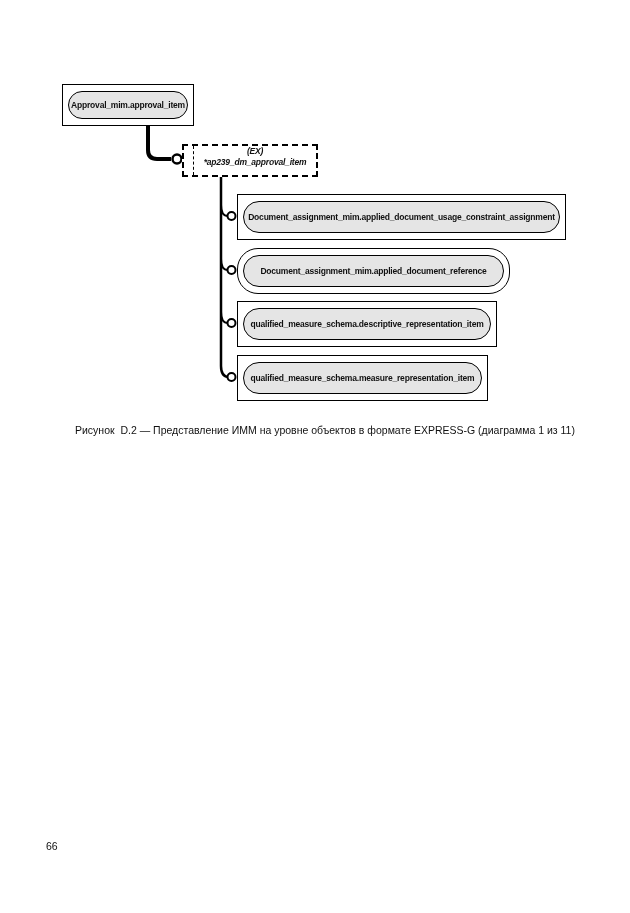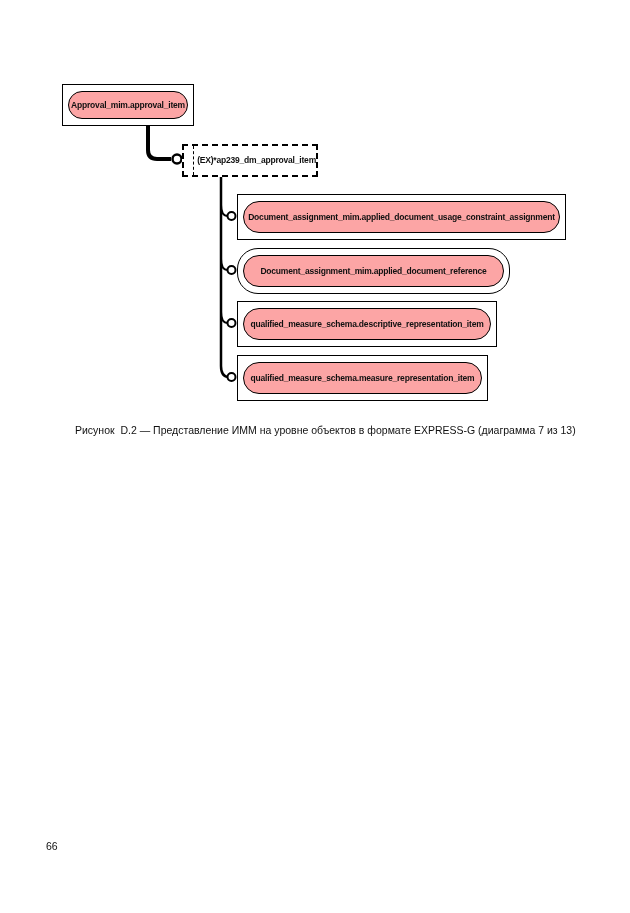--- a/index.html
+++ b/index.html
@@ -6,30 +6,30 @@
   body { width: 630px; height: 913px; position: relative; overflow: hidden;
          font-family: "Liberation Sans", sans-serif; color: #111; }
   .page { position: absolute; left: 0; top: 0; width: 630px; height: 913px; background: #fff; }
 
   .doc-header { position: absolute; left: 47px; top: 47px; font-size: 11.5px; font-weight: bold;
                 letter-spacing: 0.2px; white-space: nowrap; }
 
   
   .node-rect { position: absolute; border: 1.6px solid #000; background: #fff; }
   .stadium { position: absolute; left: 5px; right: 5px; top: 6px; bottom: 6px;
-             border: 1.6px solid #000; border-radius: 999px; background: #fca5a5;
+             border: 1.6px solid #000; border-radius: 999px; background: #e5e5e5;
              display: flex; align-items: center; justify-content: center; }
   .stadium span { font-size: 8.5px; font-weight: bold; letter-spacing: -0.2px; white-space: nowrap; }
 
   .dashed-rect { position: absolute; border: 2px dashed #000; background: #fff; }
   .dashed-divider { position: absolute; left: 9px; top: 0; bottom: 0; width: 0;
                     border-left: 1.5px dashed #000; }
   .dashed-text { position: absolute; left: 10px; right: 0; top: 0; bottom: 0;
-                 display: flex; flex-direction: row; align-items: center; justify-content: flex-end;
-                 line-height: 11px; }
+                 display: flex; flex-direction: column; align-items: center; justify-content: flex-start;
+                 line-height: 11px; font-style: italic; }
   .dashed-text span { font-size: 8.5px; font-weight: bold; letter-spacing: -0.2px; white-space: nowrap; }
 
   .connector-layer { position: absolute; left: 0; top: 0; width: 630px; height: 913px;
                      pointer-events: none; }
 
   .figure-caption { position: absolute; left: 75px; top: 424px; font-size: 10.5px;
                     white-space: pre; }
 
   .page-number { position: absolute; left: 46px; top: 824px; font-size: 10.5px; margin-top: 16px; }
 </style>
@@ -89,17 +89,17 @@
     </div>
 
     <div class="node-rect" style="left:237px; top:355px; width:249px; height:44px;">
       <div class="stadium">
         <span>qualified_measure_schema.measure_representation_item</span>
       </div>
     </div>
 
   </div>
 
-  <div class="figure-caption">Рисунок  D.2 — Представление ИММ на уровне объектов в формате EXPRESS-G (диаграмма 7 из 13)</div>
+  <div class="figure-caption">Рисунок  D.2 — Представление ИММ на уровне объектов в формате EXPRESS-G (диаграмма 1 из 11)</div>
 
   <div class="page-number">66</div>
 
 </div>
 
 </body></html>

